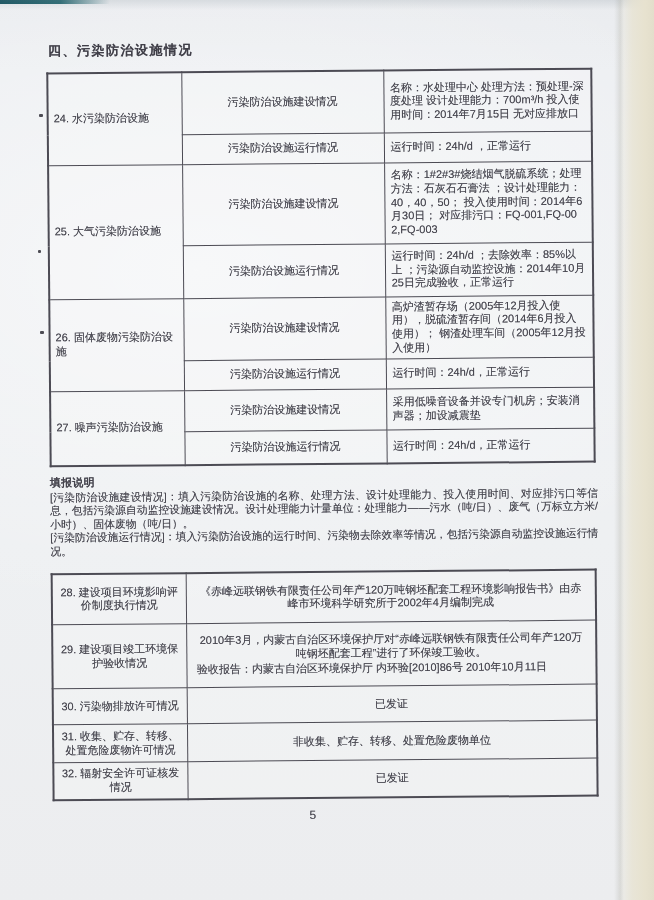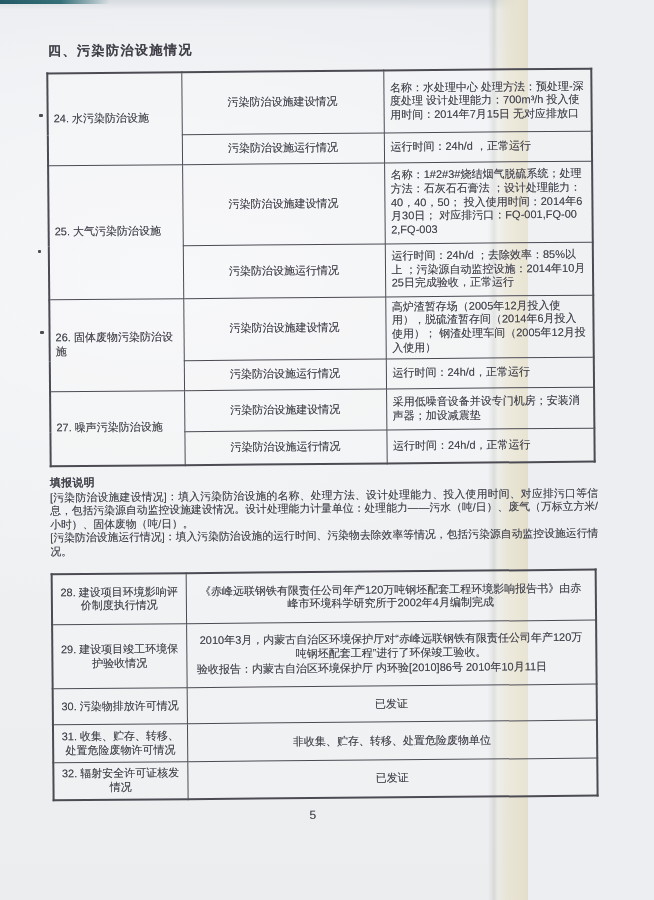--- a/index.html
+++ b/index.html
@@ -6,21 +6,21 @@
     margin: 0;
     padding: 0;
     width: 654px;
     height: 900px;
     overflow: hidden;
     background: #eceef1;
     font-family: "Liberation Sans", "DejaVu Sans", sans-serif;
   }
   .page {
     position: relative;
-    width: 528px;
+    width: 654px;
     height: 900px;
     background:
       radial-gradient(ellipse 900px 500px at 30% 30%, rgba(255,255,255,0.5), rgba(255,255,255,0) 70%),
       linear-gradient(180deg, #eaecef 0%, #edeff2 8%, #eef0f2 60%, #ecedef 100%);
     color: #46454e;
   }
   
   .strip-top {
     position: absolute; top: 0; left: 0; width: 110px; height: 4px;
     background: linear-gradient(90deg, #14525e 0%, #2a6b74 55%, rgba(42,107,116,0) 100%);

